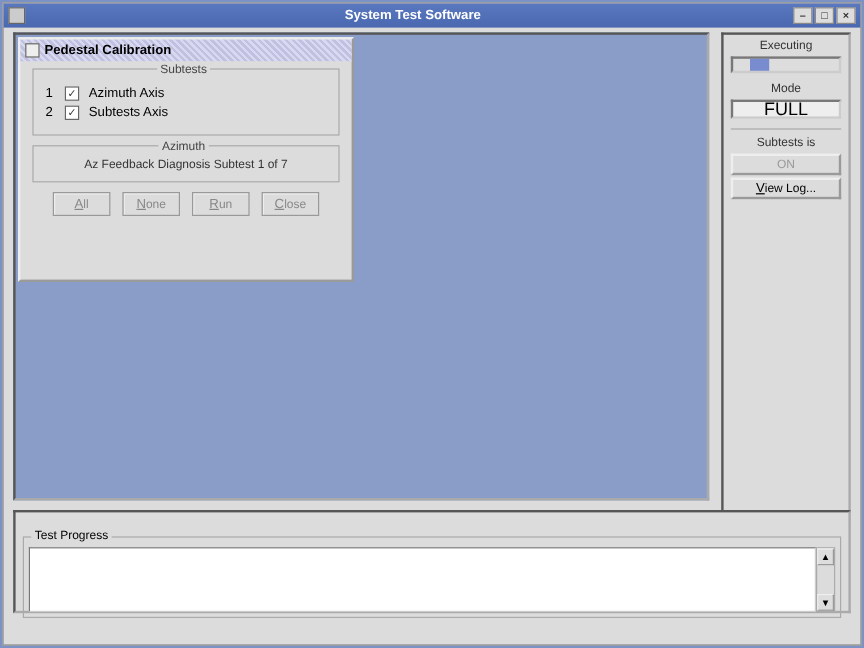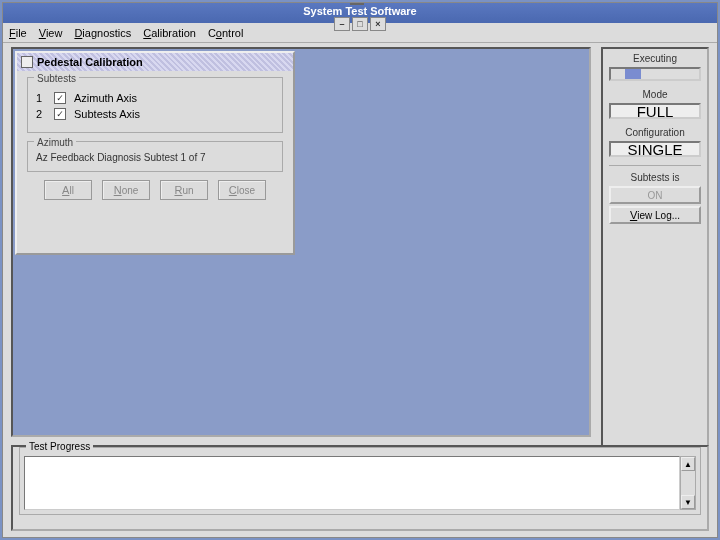--- a/index.html
+++ b/index.html
@@ -1,76 +1,69 @@
 <!DOCTYPE html>
 <html><head>
 <meta charset="utf-8">
 <style>
 * { box-sizing: border-box; margin: 0; padding: 0; font-family: Arial, sans-serif; font-size: 11px; }
 body { background: #7a92c4; width: 720px; height: 540px; overflow: hidden; }
 .window { position: absolute; top: 2px; left: 2px; width: 716px; height: 536px; background: #dcdcdc; border: 1px solid #888; }
-.titlebar { height: 20px; background: linear-gradient(#5a78c0, #4a68b0); display: flex; align-items: center; padding: 0 4px; color: white; font-weight: bold; font-size: 12px; flex-direction: column; }
+.titlebar { height: 20px; background: linear-gradient(#5a78c0, #4a68b0); display: flex; align-items: center; padding: 0 4px; color: white; font-weight: bold; font-size: 12px; }
 .titlebar-icon { width: 14px; height: 14px; background: #ccc; margin-right: 6px; border: 1px solid #666; }
 .titlebar-title { flex: 1; text-align: center; }
 .winbtns { display: flex; gap: 2px; }
 .winbtn { width: 16px; height: 14px; background: #ddd; border: 1px solid #888; display: flex; align-items: center; justify-content: center; font-size: 9px; color: #333; cursor: pointer; }
 .menubar { height: 20px; background: #dcdcdc; display: flex; align-items: center; padding: 0 6px; gap: 12px; border-bottom: 1px solid #aaa; }
 .menuitem { cursor: pointer; }
 .menuitem u { text-decoration: underline; }
 .content { position: relative; height: calc(100% - 40px); padding: 4px; }
 .main-area { position: absolute; top: 4px; left: 8px; width: 580px; height: 390px; background: #8a9cc8; border: 2px inset #aaa; }
 .dialog { position: absolute; top: 2px; left: 2px; width: 280px; height: 204px; background: #dcdcdc; border: 2px outset #eee; }
 .dlg-title { height: 18px; background: repeating-linear-gradient(45deg, #c0c0e0, #c0c0e0 2px, #d8d8f0 2px, #d8d8f0 4px); display: flex; align-items: center; padding: 0 4px; font-weight: bold; font-size: 11px; }
 .dlg-title-icon { width: 12px; height: 12px; background: #eee; border: 1px solid #666; margin-right: 4px; }
 .dlg-body { padding: 6px 10px; }
-.fieldset { border: 1px solid #aaa; margin-bottom: 8px; padding: 6px 8px 8px 8px; position: relative; }
+.fieldset { border: 1px solid #aaa; margin-bottom: 8px; padding: 6px 8px 8px 8px; position: relative; text-align: center; }
 .legend { position: relative; top: -12px; left: -2px; background: #dcdcdc; padding: 0 3px; font-size: 10px; color: #444; display: inline; }
 .fieldset-content { margin-top: -8px; }
 .subtest-row { display: flex; align-items: center; gap: 8px; margin: 4px 0; }
 .subtest-num { width: 10px; }
 .cb { width: 12px; height: 12px; border: 1px solid #666; background: white; display: flex; align-items: center; justify-content: center; font-size: 9px; color: #333; cursor: pointer; }
 .status-text { font-size: 10px; color: #333; }
 .btn-row { display: flex; gap: 10px; justify-content: center; margin-top: 8px; }
 .btn { min-width: 48px; height: 20px; border: 1px solid #999; background: #dcdcdc; display: flex; align-items: center; justify-content: center; font-size: 10px; cursor: pointer; color: #888; box-shadow: 1px 1px 0 #eee inset; }
 .btn u { text-decoration: underline; }
 .sidebar { position: absolute; top: 4px; right: 8px; width: 108px; height: 412px; background: #dcdcdc; border: 2px inset #aaa; padding: 4px 6px; }
 .side-group { text-align: center; margin-bottom: 8px; }
 .side-label { font-size: 10px; color: #333; margin-bottom: 3px; }
 .side-val { height: 16px; border: 2px inset #ccc; background: #eee; font-size: 15px; display: flex; align-items: center; justify-content: center; }
 .progress-box { height: 14px; border: 2px inset #ccc; background: #ddd; position: relative; margin-bottom: 8px; }
 .progress-fill { position: absolute; left: 14px; top: 0; width: 16px; height: 100%; background: #7a8cd0; }
 .side-hr { border: none; border-top: 1px solid #aaa; margin: 6px 0; }
 .side-btn { height: 18px; border: 2px outset #eee; background: #dcdcdc; font-size: 10px; display: flex; align-items: center; justify-content: center; cursor: pointer; margin-top: 2px; }
 .side-btn.disabled { color: #999; }
-.progress-panel { position: absolute; bottom: 6px; left: 8px; right: 8px; height: 86px; background: #dcdcdc; border: 2px inset #aaa; padding: 0 6px; }
+.progress-panel { position: absolute; bottom: 6px; left: 8px; right: 8px; height: 86px; background: #dcdcdc; border: 2px inset #aaa; padding: 20px 6px; }
 .pp-fieldset { border: 1px solid #aaa; height: 68px; position: relative; padding: 4px; display: flex; }
 .pp-legend { position: absolute; top: -7px; left: 6px; background: #dcdcdc; padding: 0 3px; font-size: 10px; }
 .pp-text { flex: 1; background: white; border: 1px inset #ccc; margin-top: 4px; }
 .pp-scroll { width: 16px; background: #dcdcdc; border: 1px solid #aaa; margin-top: 4px; display: flex; flex-direction: column; justify-content: space-between; }
 .pp-scroll-btn { height: 14px; background: #ddd; border: 1px outset #eee; display: flex; align-items: center; justify-content: center; font-size: 8px; cursor: pointer; }
 </style>
 </head>
 <body>
 
 <div class="window">
   <div class="titlebar">
     <div class="titlebar-icon"></div>
     <div class="titlebar-title">System Test Software</div>
     <div class="winbtns">
       <div class="winbtn">–</div>
       <div class="winbtn">□</div>
       <div class="winbtn">×</div>
     </div>
-  </div>
-  <div class="menubar">
-    <span class="menuitem"><u>F</u><span></span>ile</span>
-    <span class="menuitem"><u>V</u>iew</span>
-    <span class="menuitem"><u>D</u>iagnostics</span>
-    <span class="menuitem"><u>C</u>alibration</span>
-    <span class="menuitem">C<u>o</u>ntrol</span>
   </div>
   <div class="content">
     <div class="main-area">
       <div class="dialog">
         <div class="dlg-title">
           <div class="dlg-title-icon"></div>
           <span>Pedestal Calibration</span>
         </div>
         <div class="dlg-body">
           <div class="fieldset">
@@ -108,24 +101,20 @@
       <div class="side-group">
         <div class="side-label">Executing</div>
         <div class="progress-box">
           <div class="progress-fill"></div>
         </div>
       </div>
       <div class="side-group">
         <div class="side-label">Mode</div>
         <div class="side-val">FULL</div>
       </div>
-      <div class="side-group">
-        <div class="side-label">Configuration</div>
-        <div class="side-val">SINGLE</div>
-      </div>
       <hr class="side-hr">
       <div class="side-group">
         <div class="side-label">Subtests is</div>
         <div class="side-btn disabled">ON</div>
         <div class="side-btn"><u>V</u>iew Log...</div>
       </div>
     </div>
 
     <div class="progress-panel">
       <div class="pp-fieldset">

